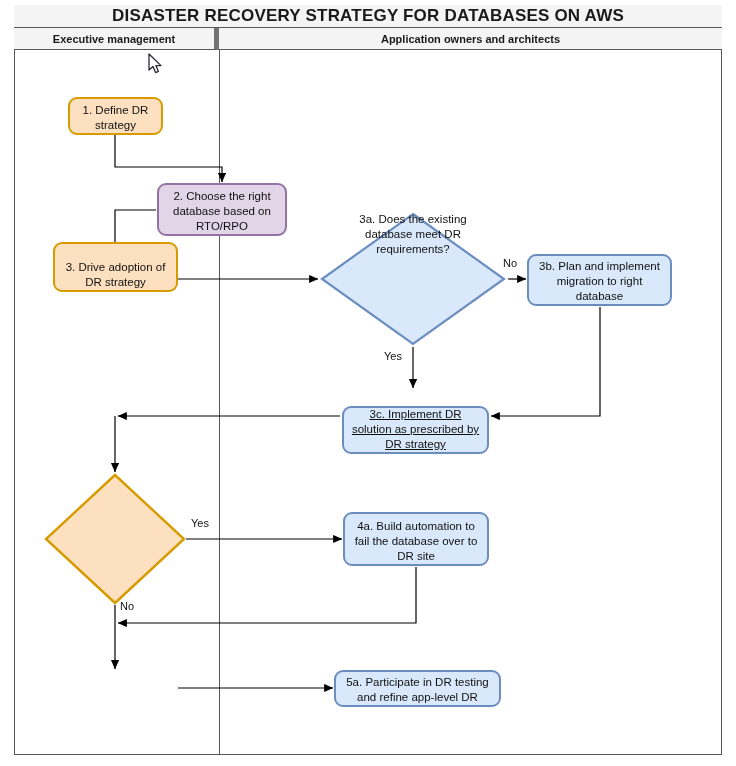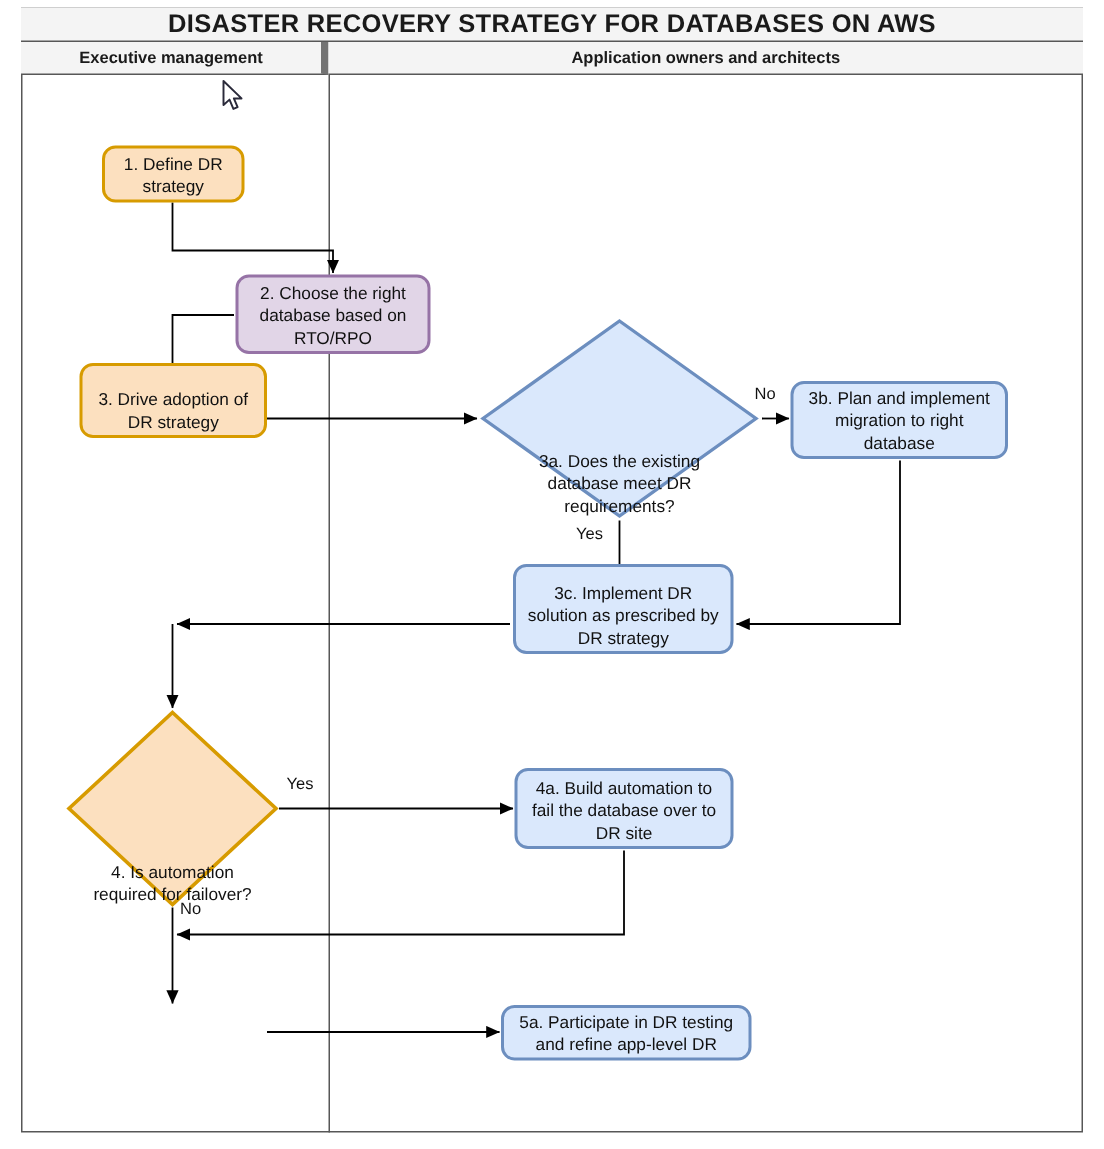--- a/index.html
+++ b/index.html
@@ -99,21 +99,21 @@
   }
   .node.blue {
     background: #dae8fc;
     border: 2px solid #6c8ebf;
   }
   .node .label { padding: 0 5px; }
 
   .diamond {
     position: absolute;
     display: flex;
-    align-items: flex-end;
+    align-items: flex-start;
     justify-content: center;
   }
   .diamond svg { position: absolute; left: 0; top: 0; }
   .diamond .label {
     position: relative;
     text-align: center;
     font-size: 11.5px;
     line-height: 15px;
     color: #111111;
     width: 78%;
@@ -201,29 +201,28 @@
     <svg width="186" height="134" viewBox="0 0 186 134">
       <polygon points="93,2 184,67 93,132 2,67" fill="#dae8fc" stroke="#6c8ebf" stroke-width="2.2"></polygon>
     </svg>
     <span class="label">3a. Does the existing database meet DR requirements?</span>
   </div>
 
   <div class="node blue" style="left:527px; top:254px; width:145px; height:52px;">
     <span class="label">3b. Plan and implement migration to right database</span>
   </div>
 
-  <div class="node blue" style="left:342px; top:376px; width:147px; height:60px;">
+  <div class="node blue" style="left:342px; top:406px; width:147px; height:48px;text-decoration:underline;">
     <span class="label">3c. Implement DR solution as prescribed by DR strategy</span>
   </div>
 
   <div class="diamond" style="left:44px; top:473px; width:142px; height:132px;">
     <svg width="142" height="132" viewBox="0 0 142 132">
       <polygon points="71,2 140,66 71,130 2,66" fill="#fce0bf" stroke="#d79b00" stroke-width="2.4"></polygon>
     </svg>
-    <span class="label">4. Is automation required for failover?</span>
   </div>
 
   <div class="node blue" style="left:343px; top:512px; width:146px; height:54px;">
     <span class="label">4a. Build automation to fail the database over to DR site</span>
   </div>
 
 
   <div class="node blue" style="left:334px; top:670px; width:167px; height:37px;">
     <span class="label">5a. Participate in DR testing and refine app-level DR</span>
   </div>

